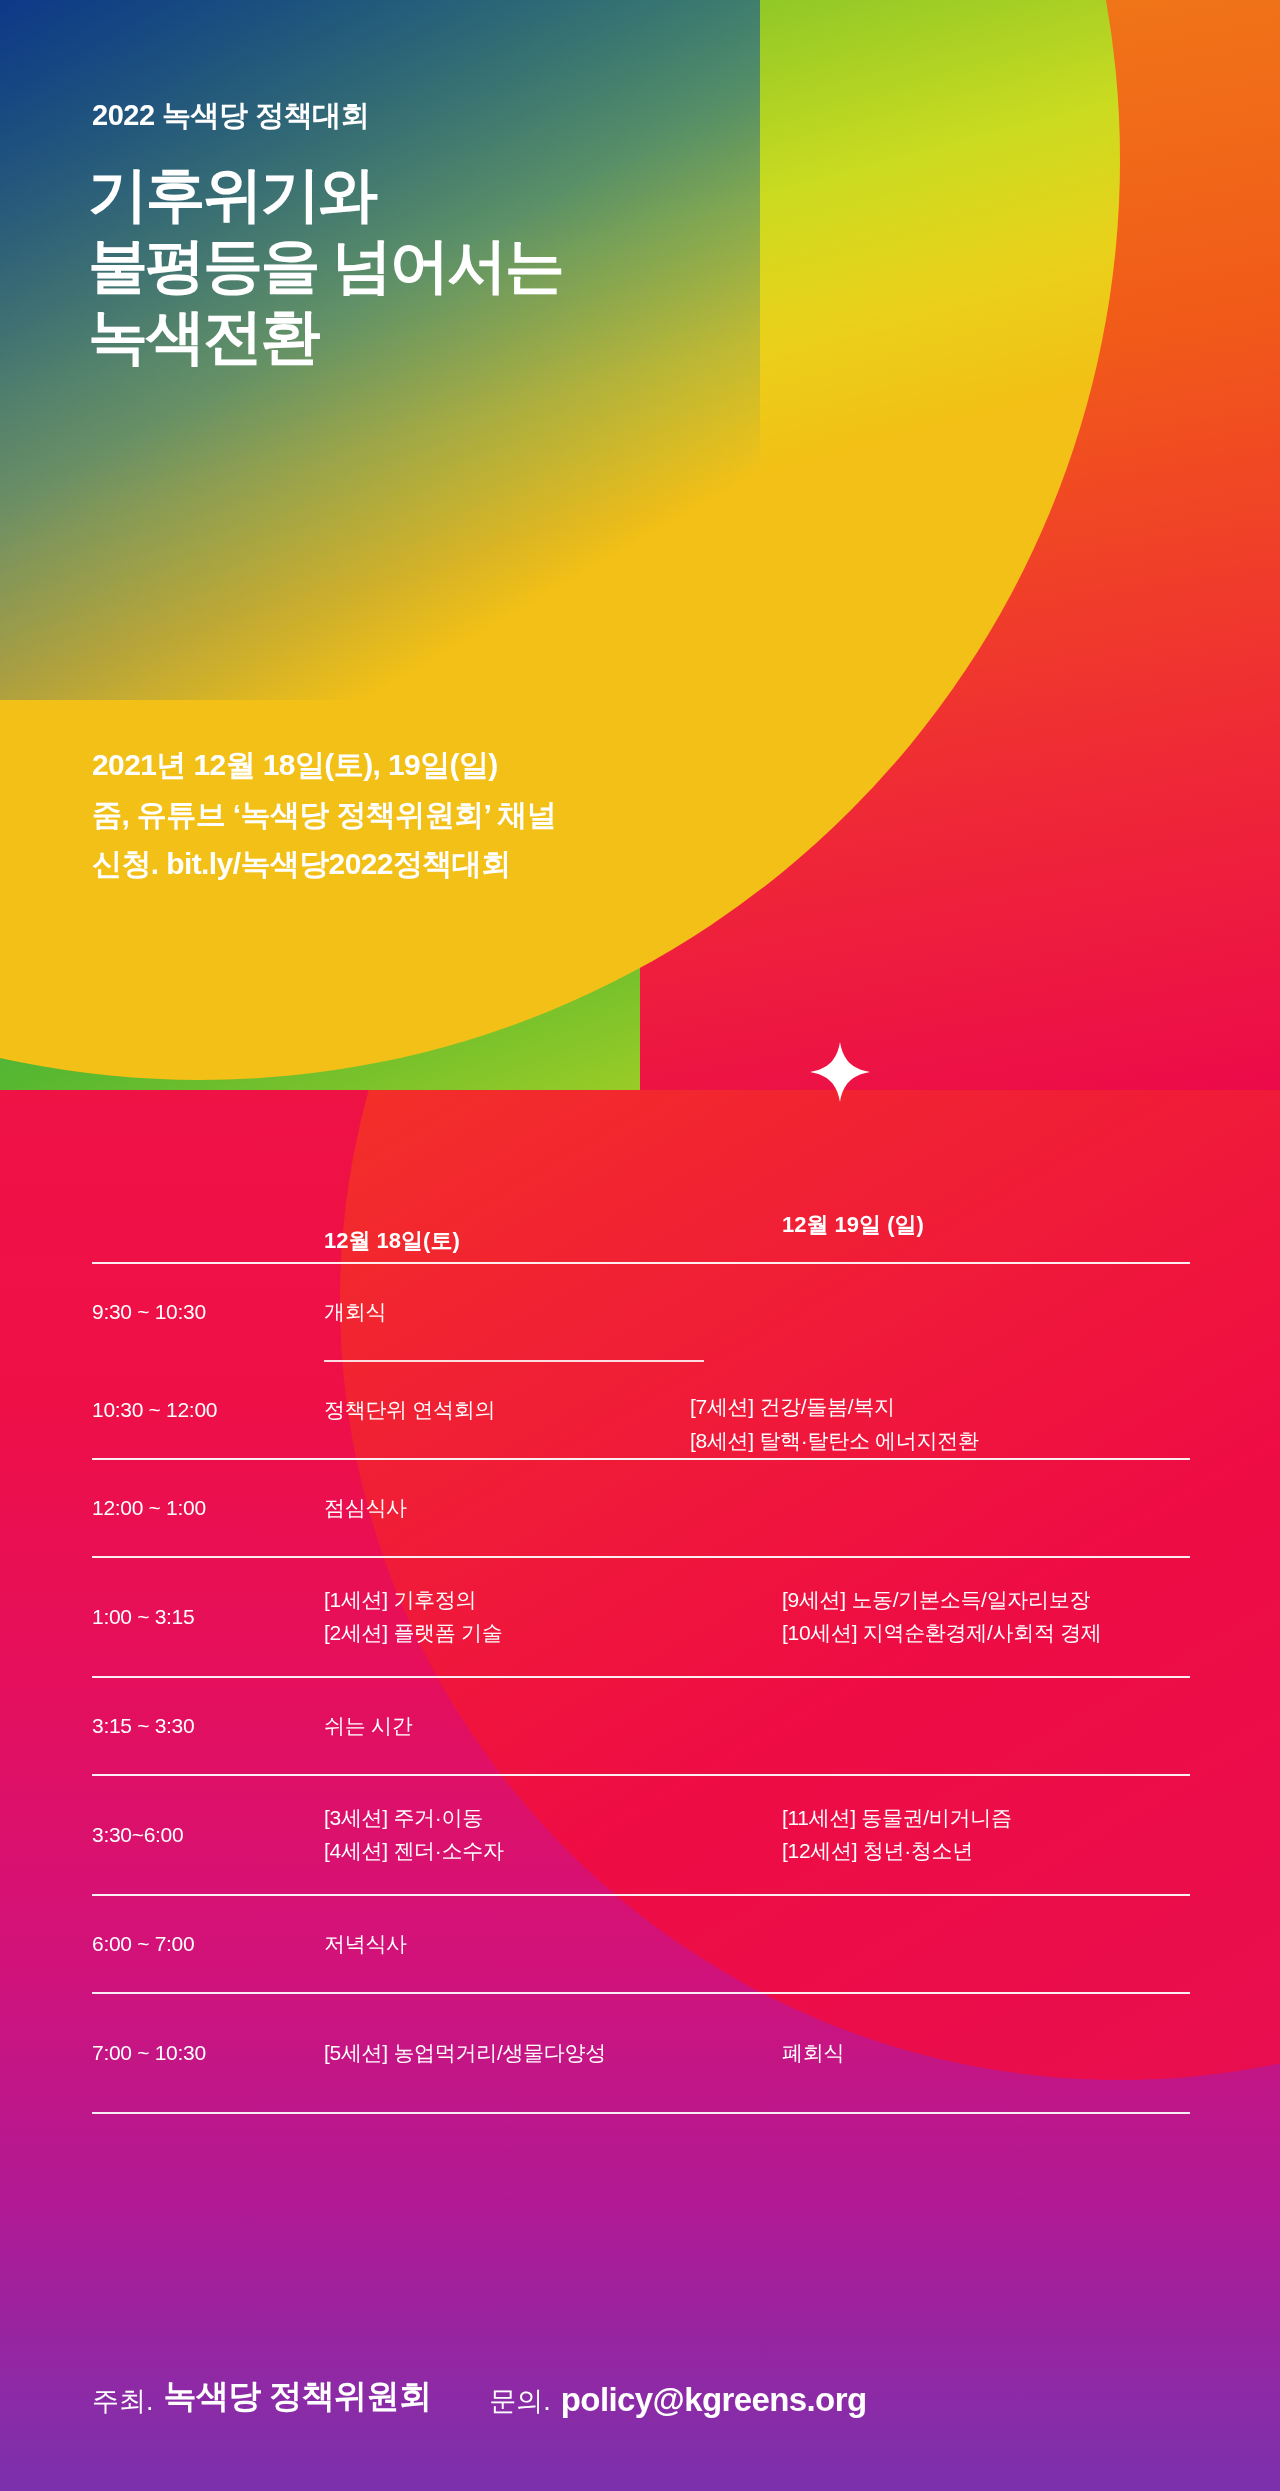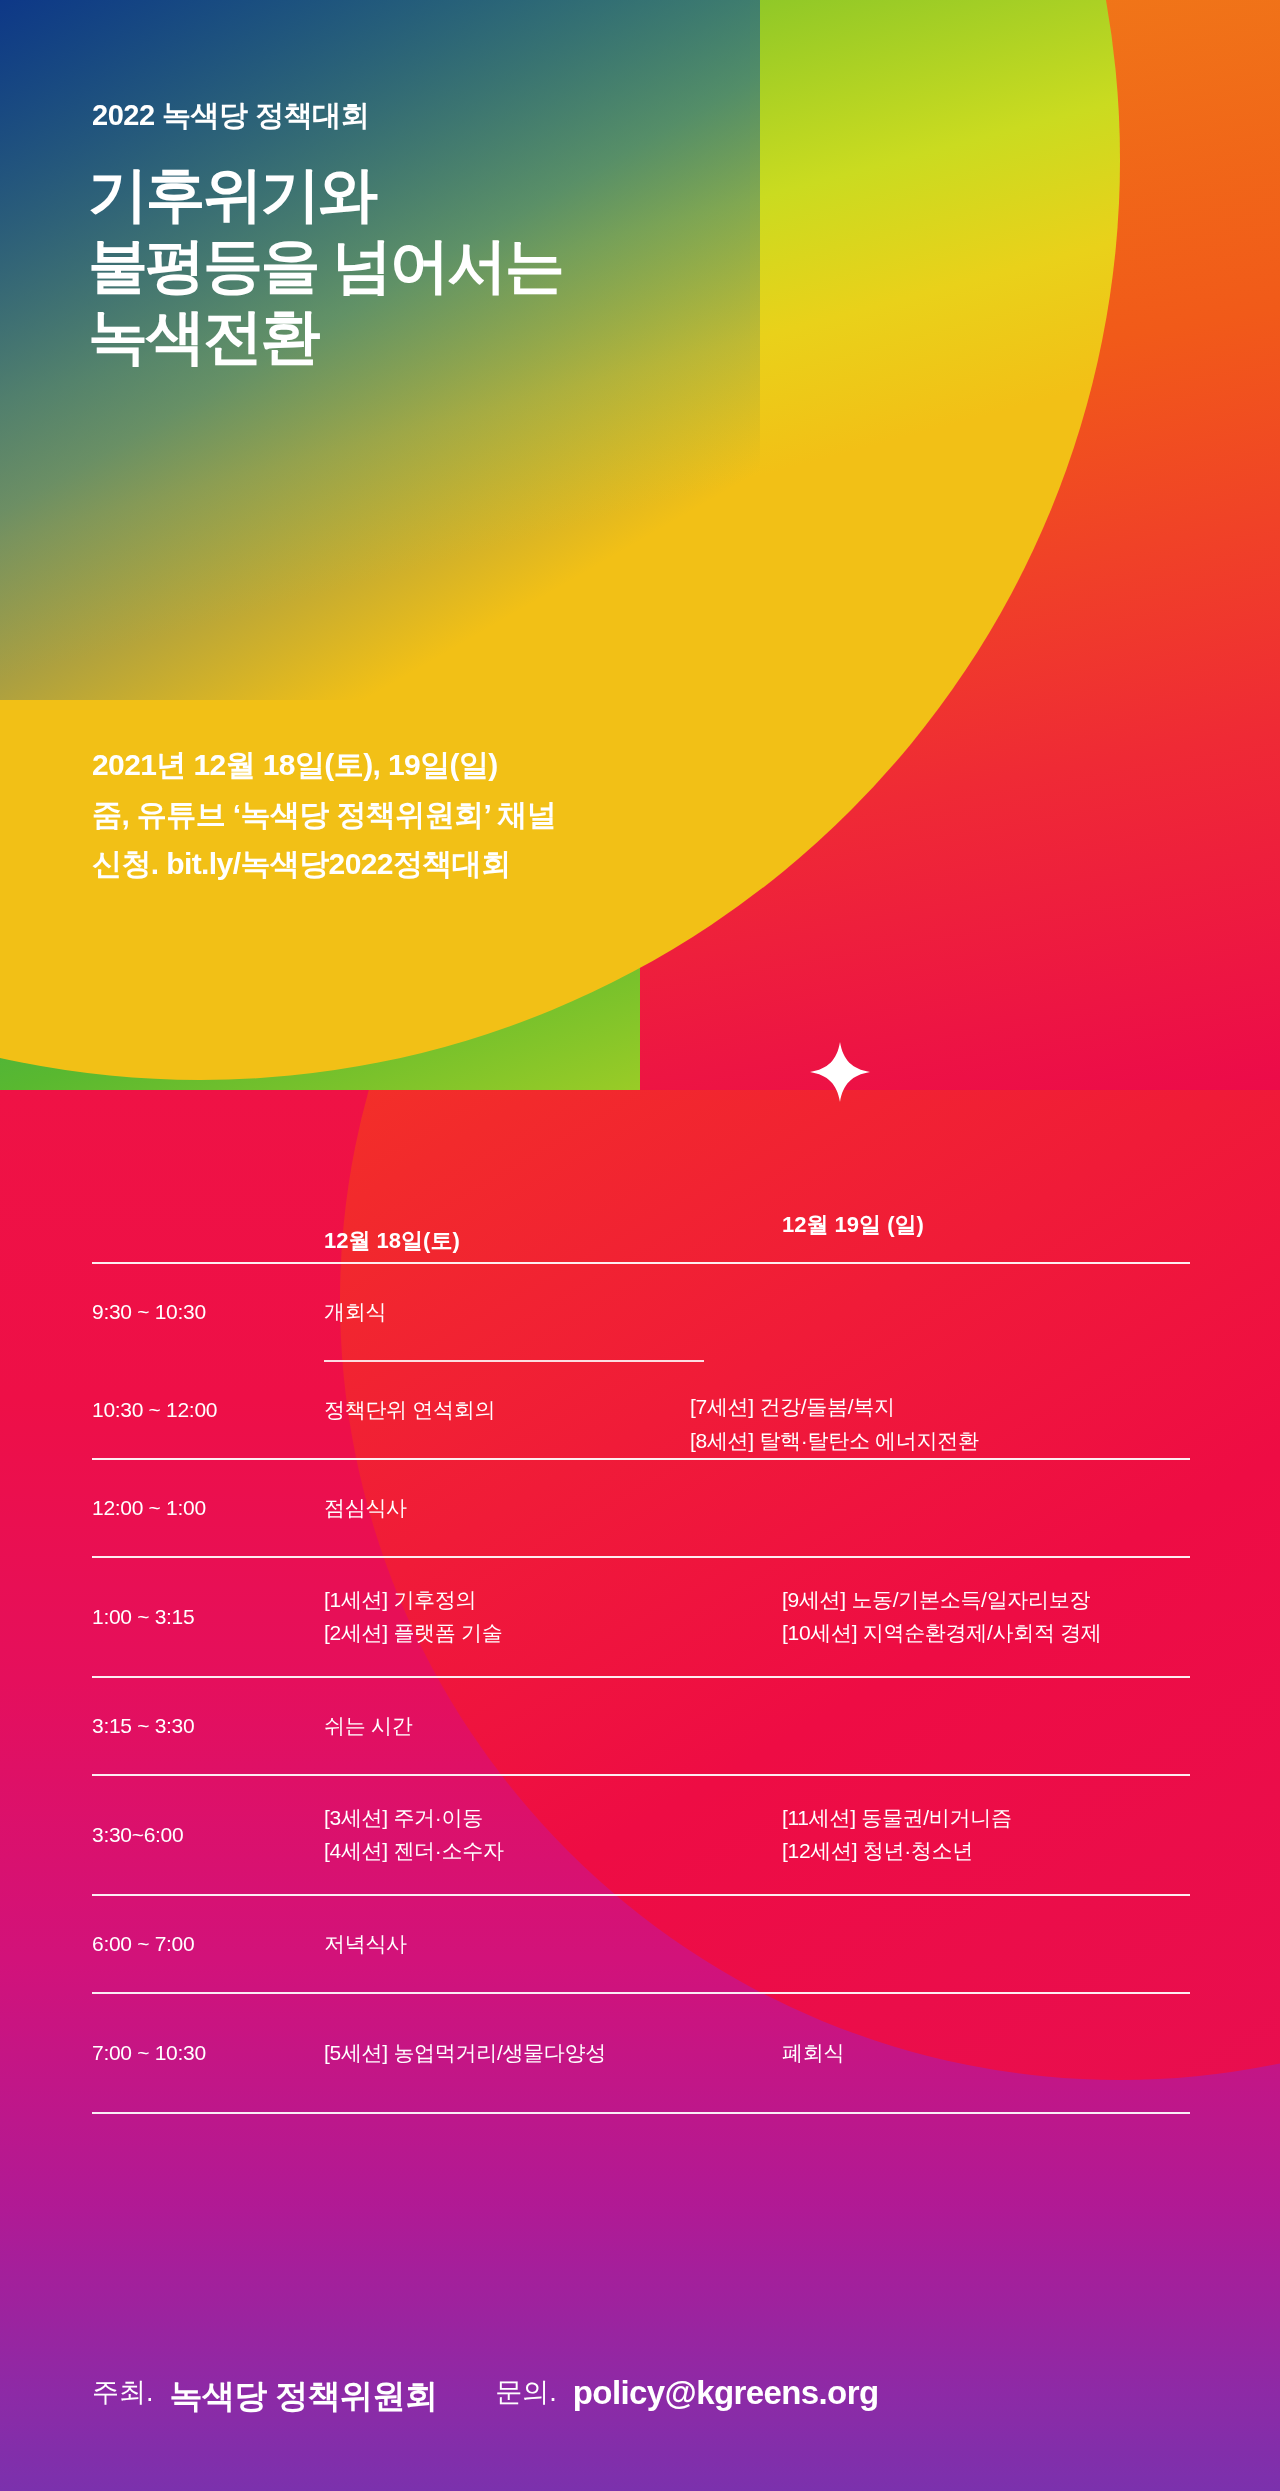--- a/index.html
+++ b/index.html
@@ -250,21 +250,21 @@
   .footer {
     position: absolute;
     left: 92px;
     bottom: 72px;
     display: flex;
     align-items: baseline;
     gap: 58px;
     color: #ffffff;
     z-index: 12;
   }
-  .footer .grp { display: flex; align-items: flex-start; gap: 16px; }
+  .footer .grp { display: flex; align-items: flex-end; gap: 10px; }
   .footer .lbl { font-size: 27px; font-weight: 400; }
   .footer .val { font-size: 33px; font-weight: 800; letter-spacing: -0.6px; }
 </style>
 </head>
 <body>
 
 <div id="poster">
 
   <div class="bg-base"></div>
   <div class="bg-bottom"></div>

